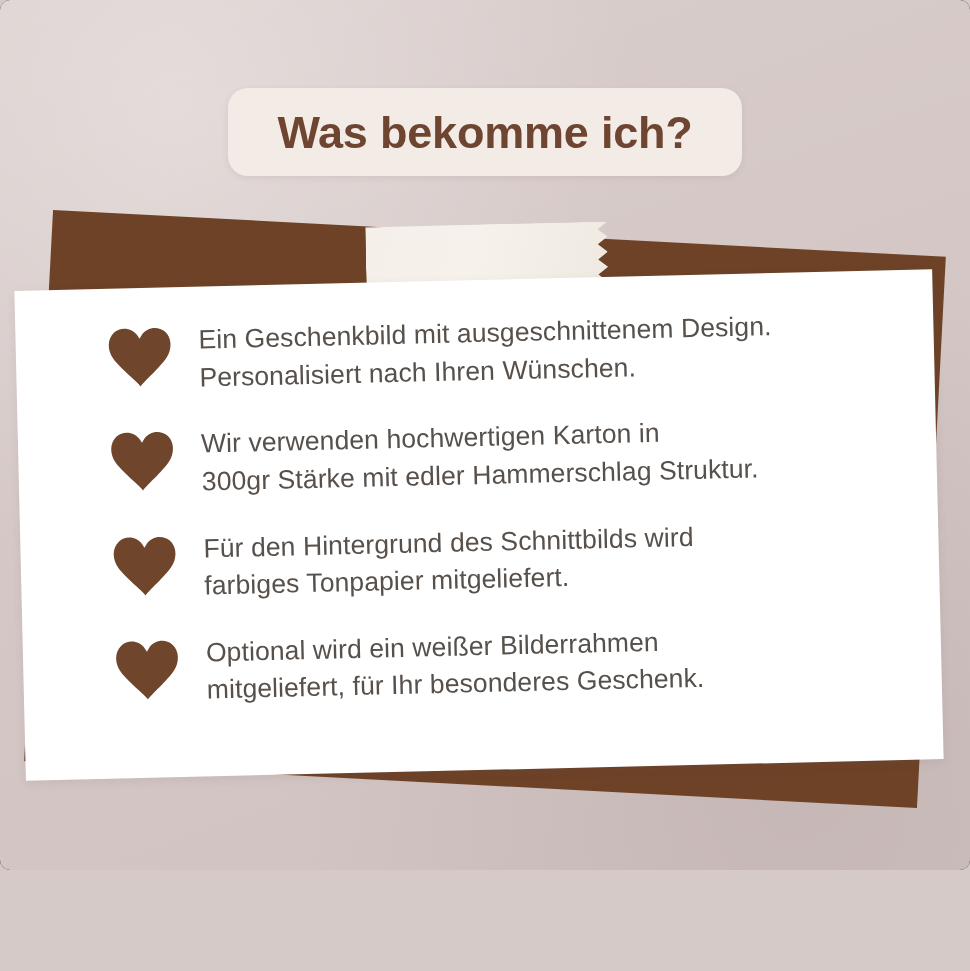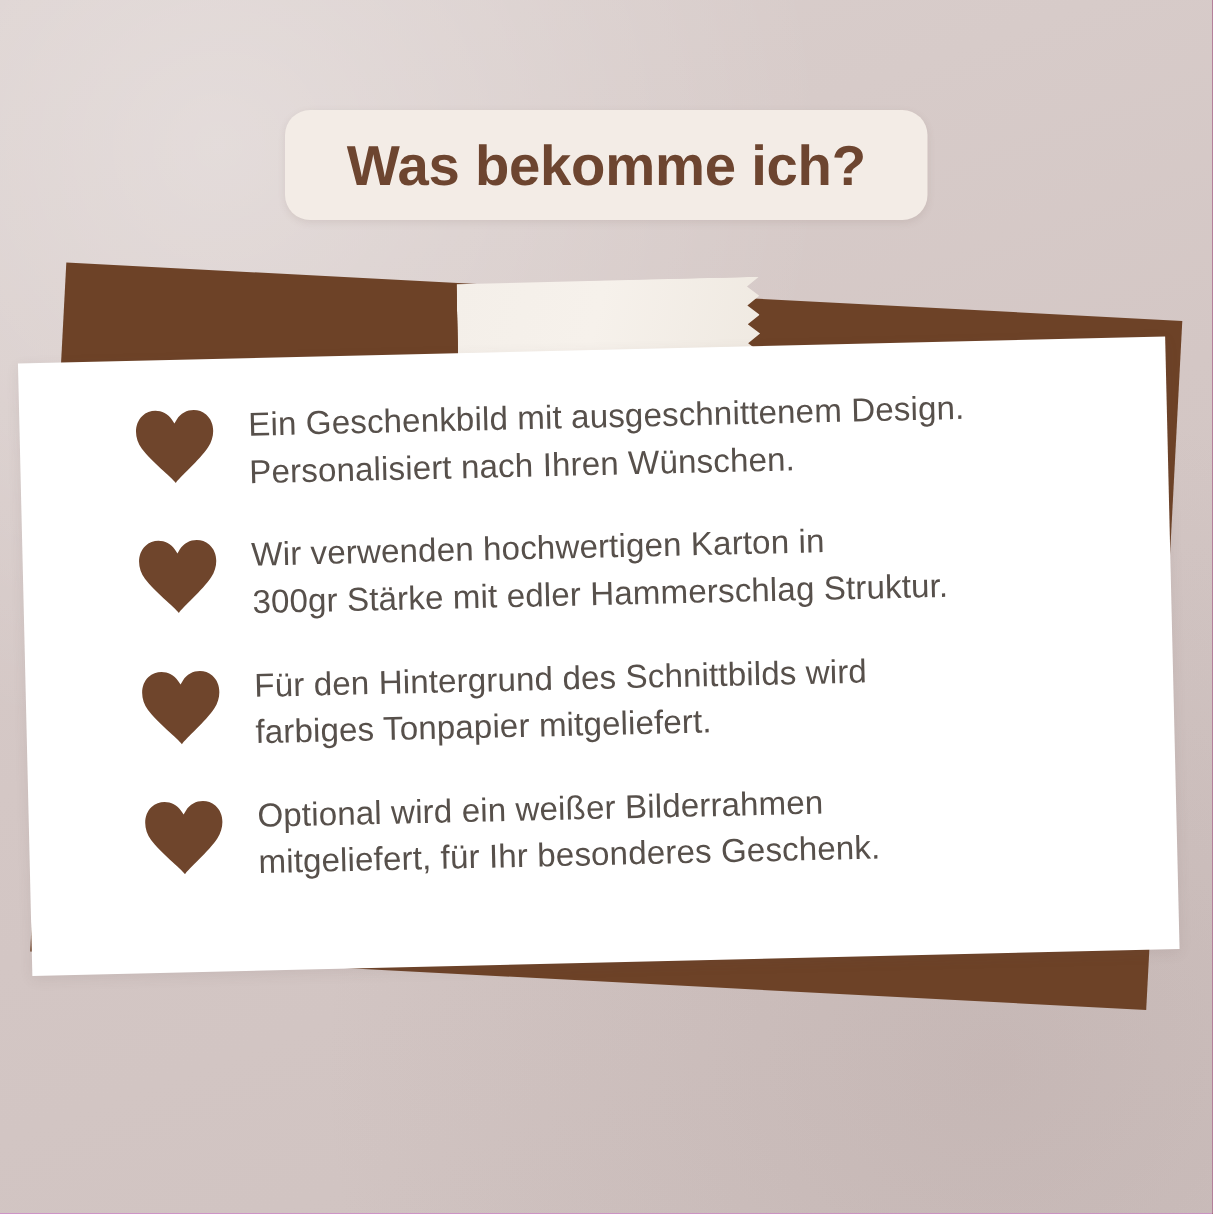--- a/index.html
+++ b/index.html
@@ -10,23 +10,24 @@
     width: 970px;
     height: 971px;
     font-family: "Liberation Sans", sans-serif;
     background: #d6cac8;
     overflow: hidden;
   }
 
   #stage {
     position: relative;
     width: 970px;
-    height: 971px;
-    background: #d946ef;
+    height: 870px;
+    background: #000000;
     overflow: hidden;
+    border-radius: 10px;
   }
 
   
   #paper-texture {
     position: absolute;
     inset: 0;
     background:
       radial-gradient(circle at 18% 12%, rgba(255,255,255,0.30) 0%, rgba(255,255,255,0) 42%),
       radial-gradient(circle at 82% 88%, rgba(160,140,138,0.22) 0%, rgba(160,140,138,0) 46%),
       linear-gradient(160deg, #dacfcd 0%, #d4c7c5 48%, #cfc2c0 100%);

